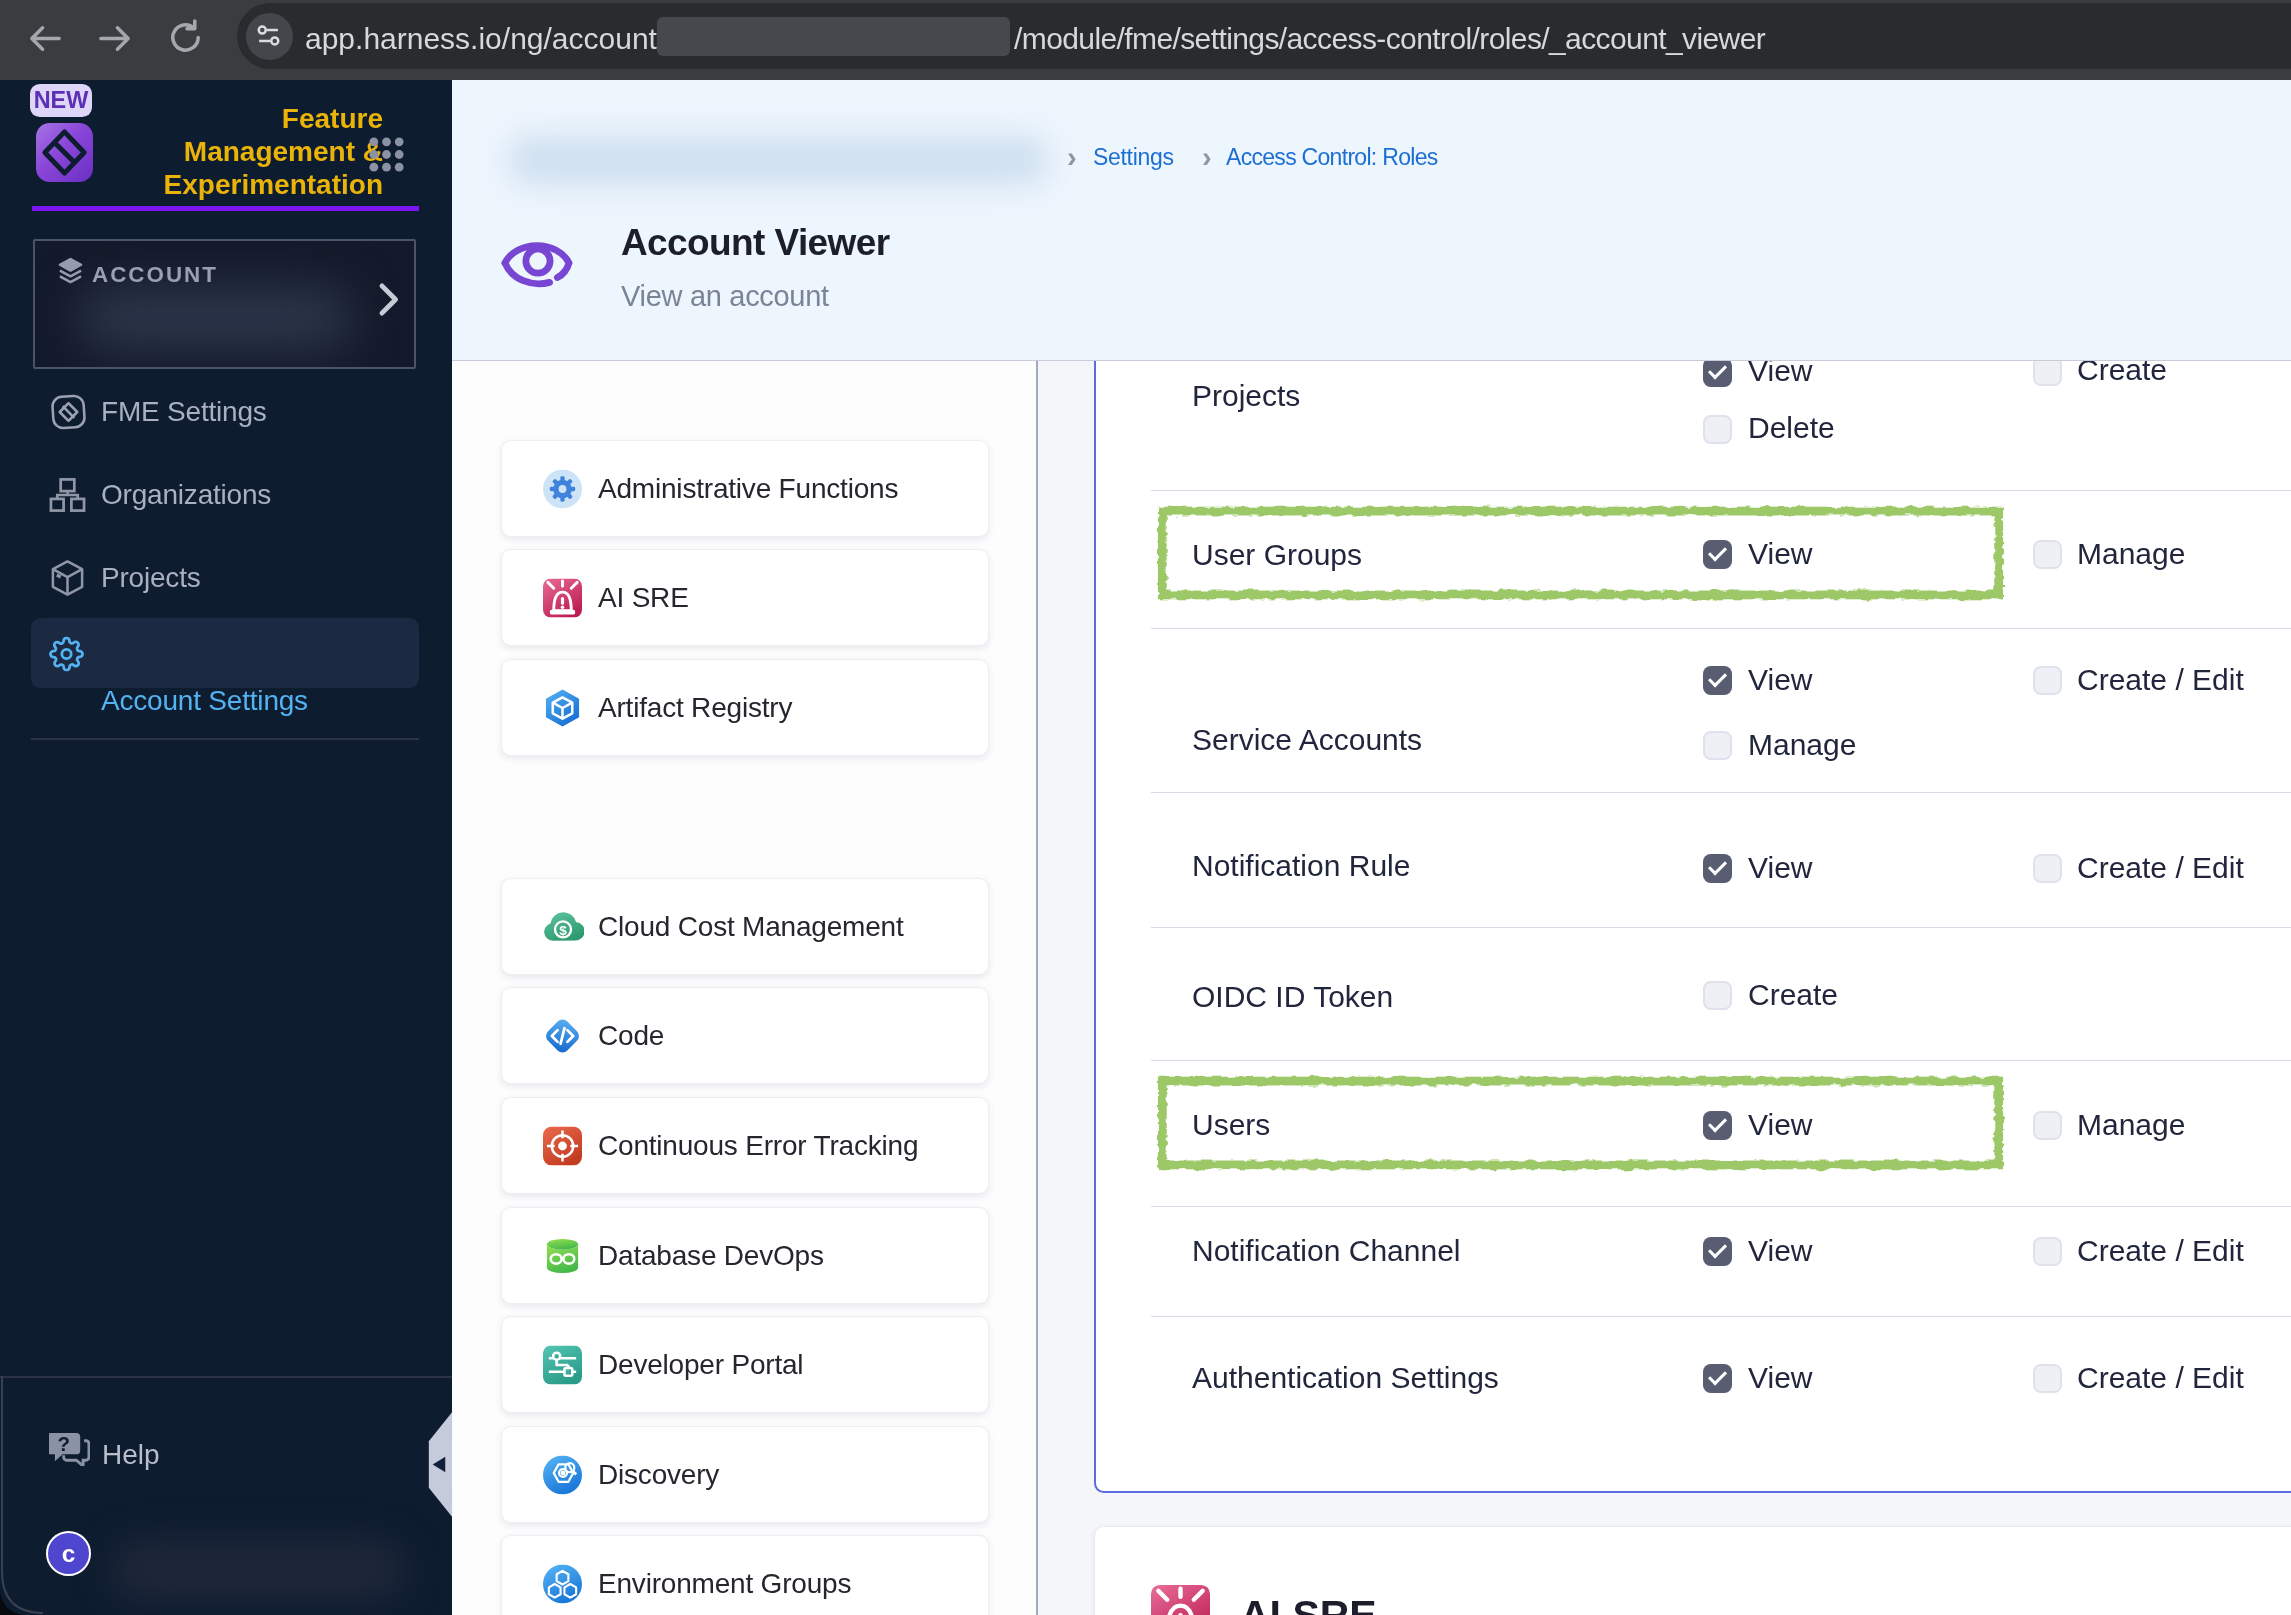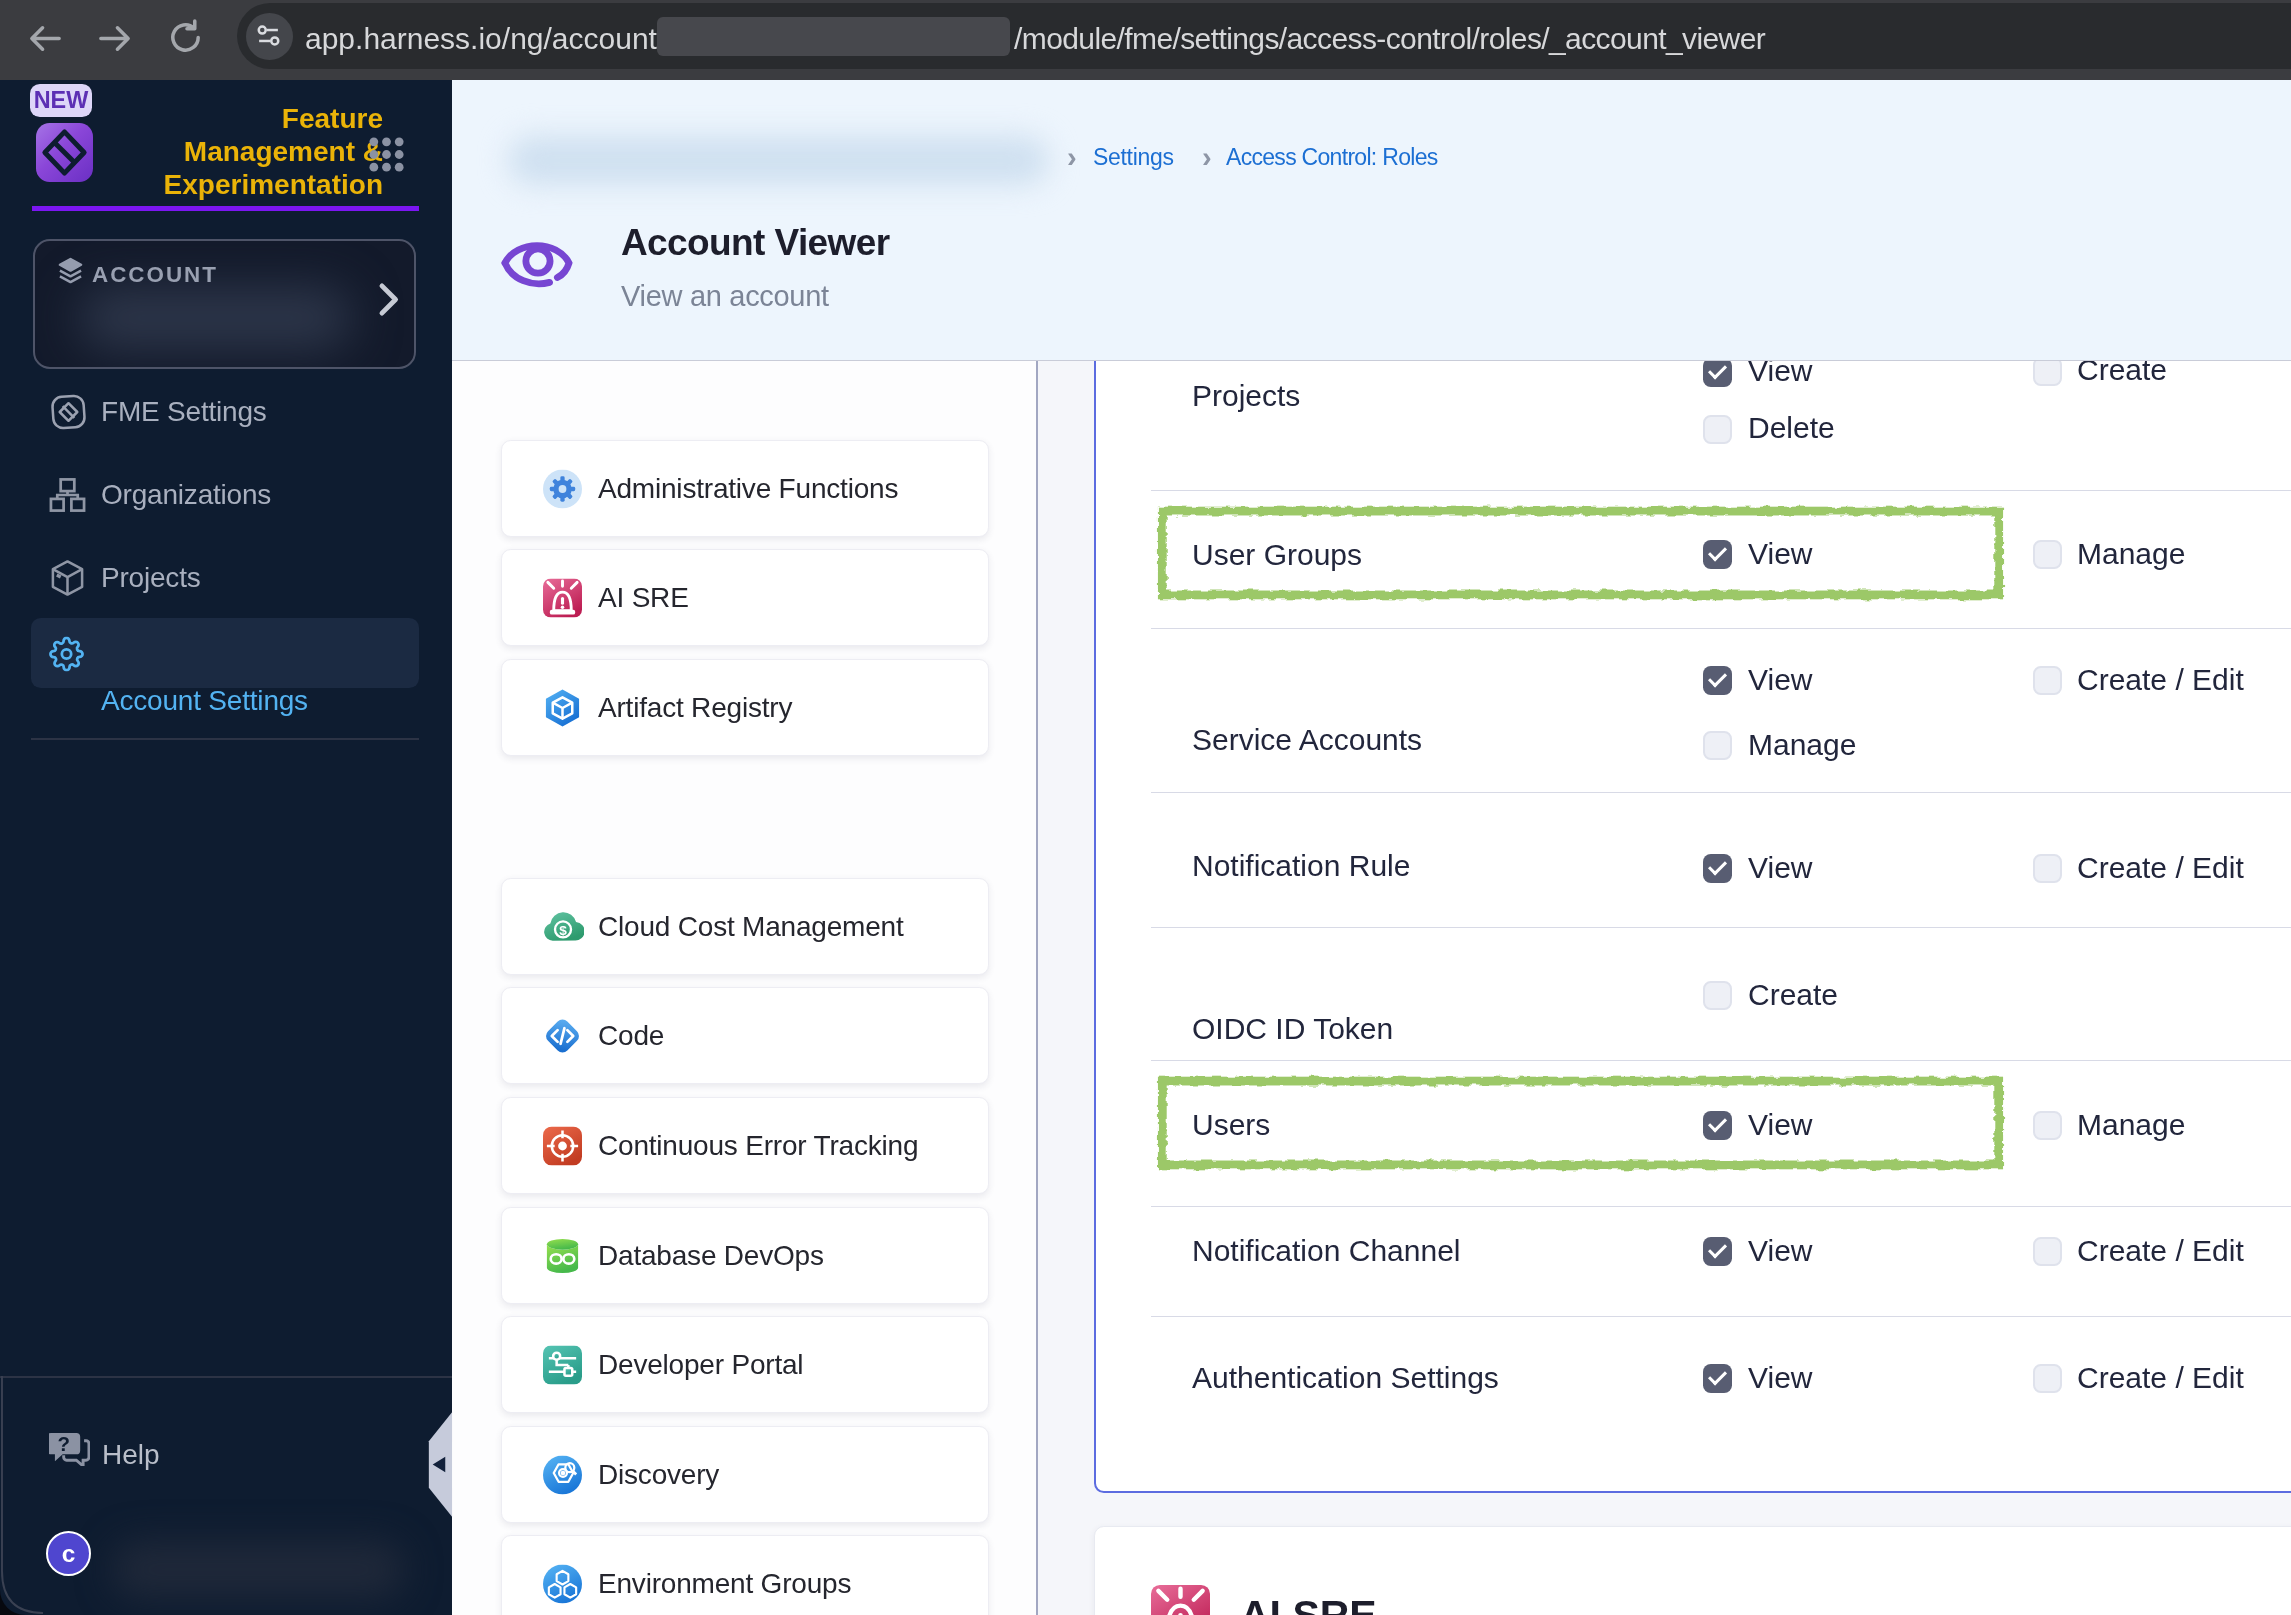--- a/index.html
+++ b/index.html
@@ -12,21 +12,21 @@
   .urltxt { position:absolute; top:21.5px; font-size:30px; color:#d7d8da; letter-spacing:0; white-space:nowrap; }
   #redact1 { position:absolute; left:657px; top:16.6px; width:353px; height:39px; background:#47484d; border-radius:5.9px; }
   
   #sidebar { position:absolute; left:0; top:80px; width:452px; height:1535px; background:#0e1c30; border-bottom-left-radius:25px; }
   #blackcorner { position:absolute; left:0; top:1568px; width:37px; height:47px; background:#07090f; }
   #newbadge { position:absolute; left:30px; top:3.9px; width:62px; height:33px; background:#ddd6f8; border-radius:9.8px; color:#5c2fb4; font-weight:bold; font-size:23.4px; text-align:center; line-height:33px; z-index:3;}
   #fmelogo { position:absolute; left:36px; top:43px; width:57px; height:59px; border-radius:13.7px; background:linear-gradient(135deg,#a674e6 0%, #8a46d8 45%, #6a2fc4 100%); z-index:2;}
   #fmetitle { position:absolute; left:110px; top:22.4px; width:273px; font-size:28px; line-height:33px; font-weight:bold; color:#eab308;text-align:right; }
   #griddots { position:absolute; left:367px; top:55px; }
   #purplerule { position:absolute; left:32px; top:126px; width:387px; height:4.9px; background:#7b16f2; }
-  #acctcard { position:absolute; left:33px; top:159px; width:383px; height:130px; border:2px solid #4e5468; border-radius:17px; background:#131a2b; overflow:hidden;}
+  #acctcard { position:absolute; left:33px; top:159px; width:383px; height:130px; border:2px solid #4e5468; border-radius:2px; background:#131a2b; overflow:hidden;}
   #acctglow { position:absolute; left:44px; top:47px; width:273px; height:60px; background:#2e374b; border-radius:39px; filter:blur(23.4px); }
   #acctlabel { position:absolute; left:57px; top:20.5px; color:#99a0b1; font-size:22.4px; font-weight:bold; letter-spacing:2px; }
   .nav { position:absolute; left:0; width:452px; height:84px; }
   .nav .ic { position:absolute; left:49px; top:50%; transform:translateY(-50%); }
   .nav .tx { position:absolute; left:101px; top:50%; transform:translateY(-50%); font-size:28px; letter-spacing:-0.2px; color:#a9b0bf; }
   #navactive { position:absolute; left:31px; top:538px; width:388px; height:70px; background:#1b2a42; border-radius:9.8px; }
   #sidediv1 { position:absolute; left:31px; top:658px; width:388px; height:2px; background:#2c3345; }
   #sidediv2 { position:absolute; left:0px; top:1296px; width:452px; height:2px; background:#2c3345; }
   #helptx { position:absolute; left:102px; top:1359px; font-size:28px; color:#b9bec9; }
   #avatar { position:absolute; left:46px; top:1451px; width:45px; height:45px; border-radius:50%; background:#4f46cf; border:2.9px solid #fff; color:#fff; font-size:24.4px; font-weight:bold; text-align:center; line-height:41px; }
@@ -394,21 +394,21 @@
       <div class="cblab" style="left:652px;top:443px;">Manage</div>
       <div class="pdiv" style="top:507px;"></div>
 
       <div class="prow-label" style="top:554px;margin-top:10px;">Notification Rule</div>
       <div class="cb on" style="left:607px;top:569px;"></div>
       <div class="cblab" style="left:652px;top:566px;">View</div>
       <div class="cb off" style="left:937px;top:569px;"></div>
       <div class="cblab" style="left:981px;top:566px;">Create / Edit</div>
       <div class="pdiv" style="top:642px;"></div>
 
-      <div class="prow-label" style="top:727px;">OIDC ID Token</div>
+      <div class="prow-label" style="top:695px;">OIDC ID Token</div>
       <div class="cb off" style="left:607px;top:696px;"></div>
       <div class="cblab" style="left:652px;top:693px;">Create</div>
       <div class="pdiv" style="top:775px;"></div>
 
       <div class="prow-label" style="top:823px;">Users</div>
       <div class="cb on" style="left:607px;top:826px;"></div>
       <div class="cblab" style="left:652px;top:823px;">View</div>
       <div class="cb off" style="left:937px;top:826px;"></div>
       <div class="cblab" style="left:981px;top:823px;">Manage</div>
       <div class="pdiv" style="top:921px;"></div>

